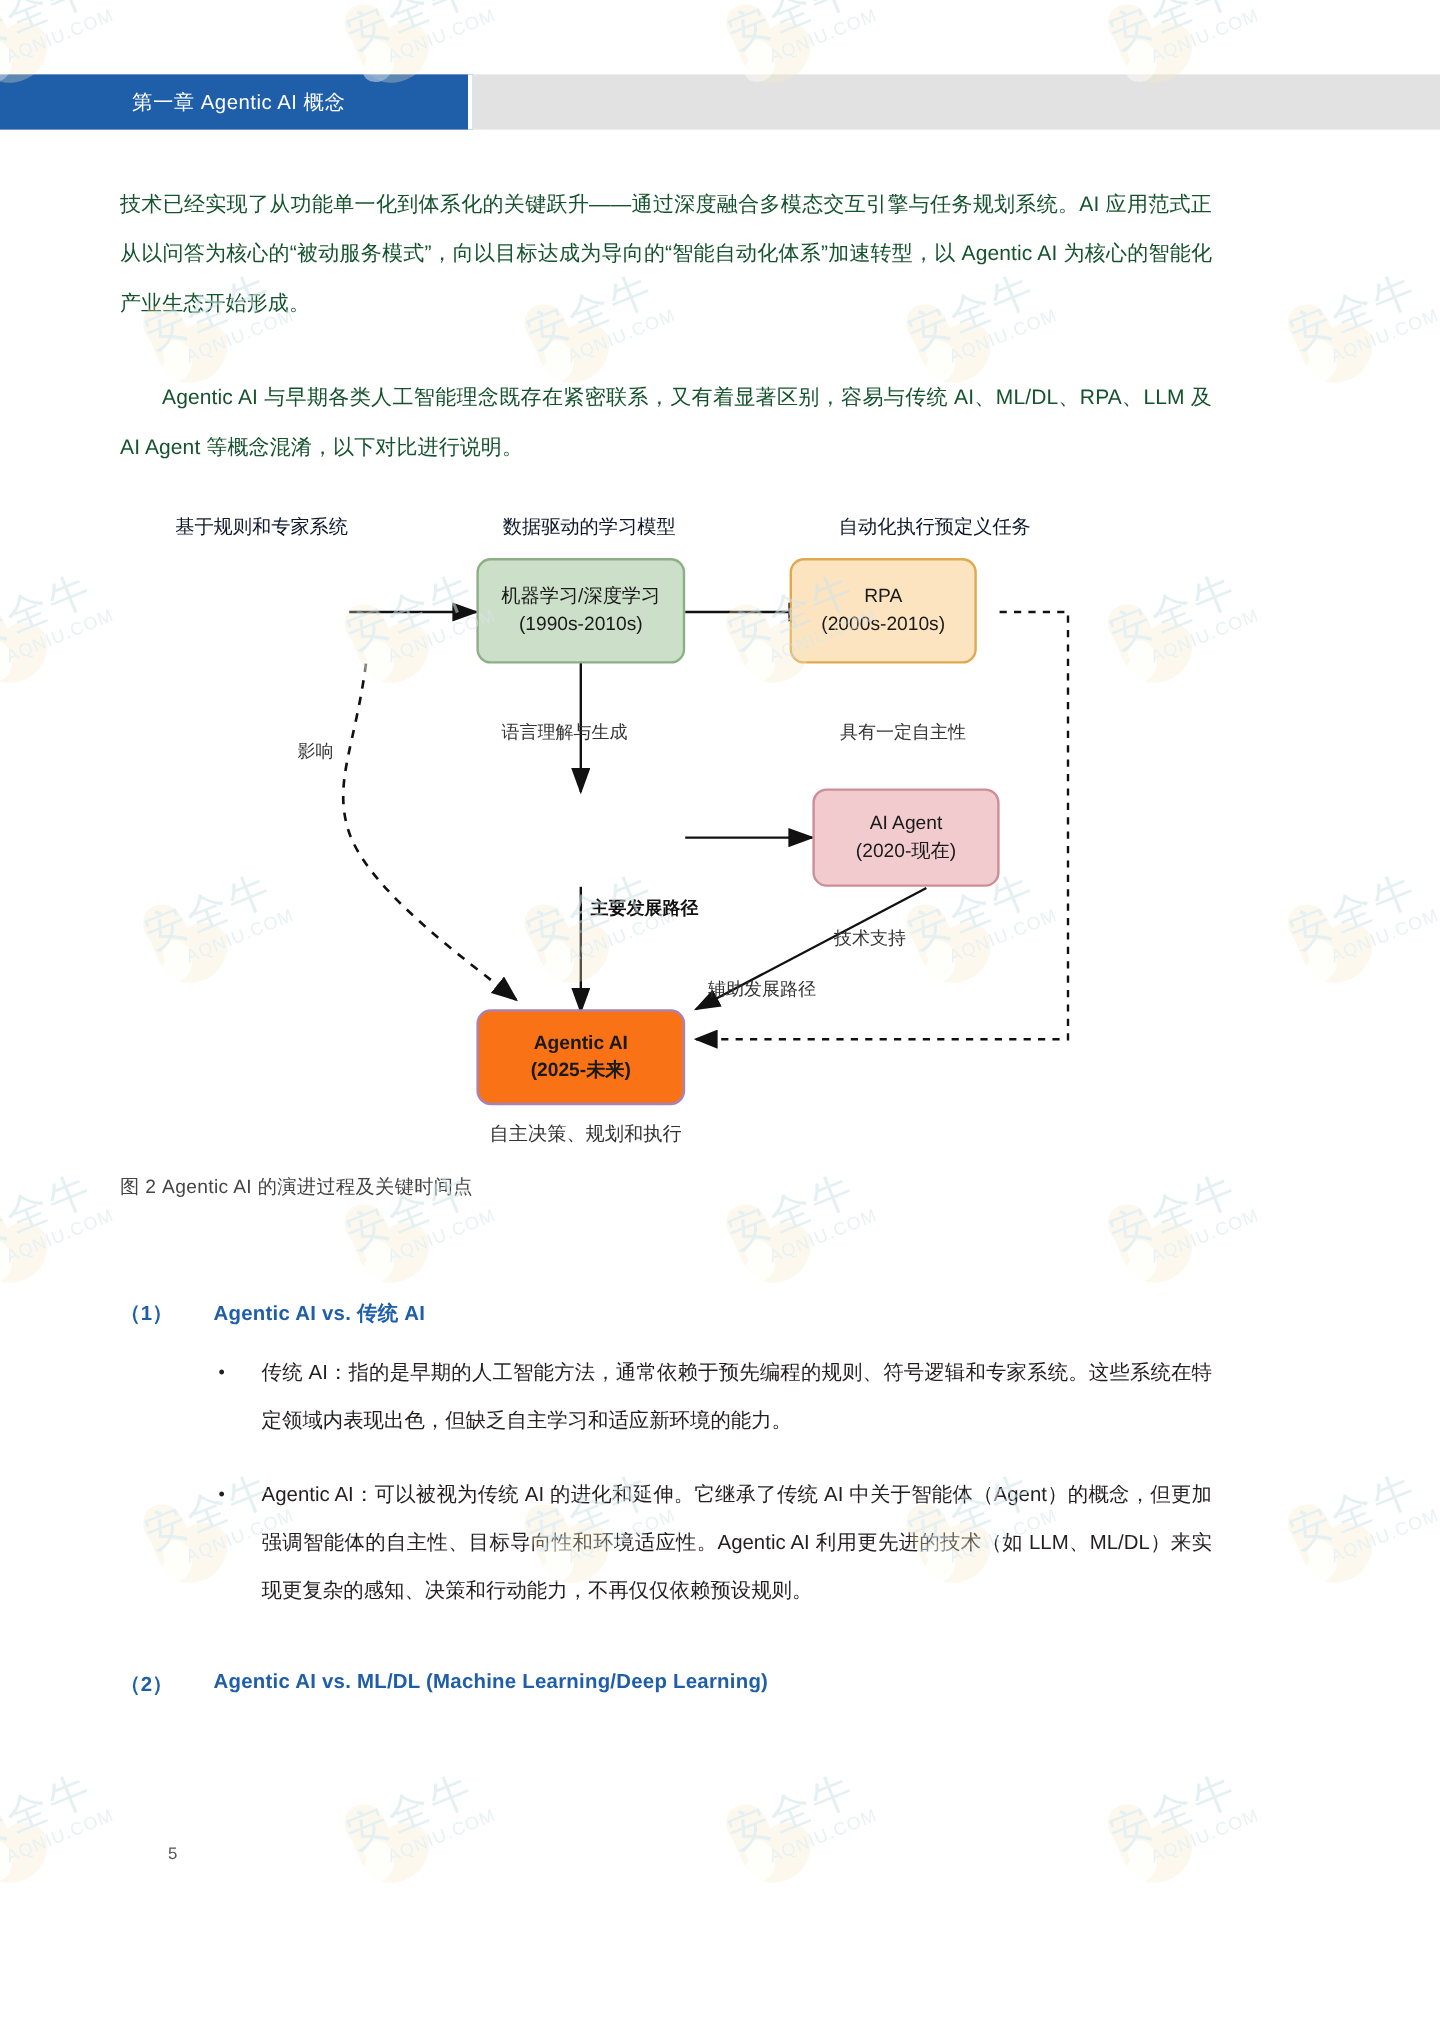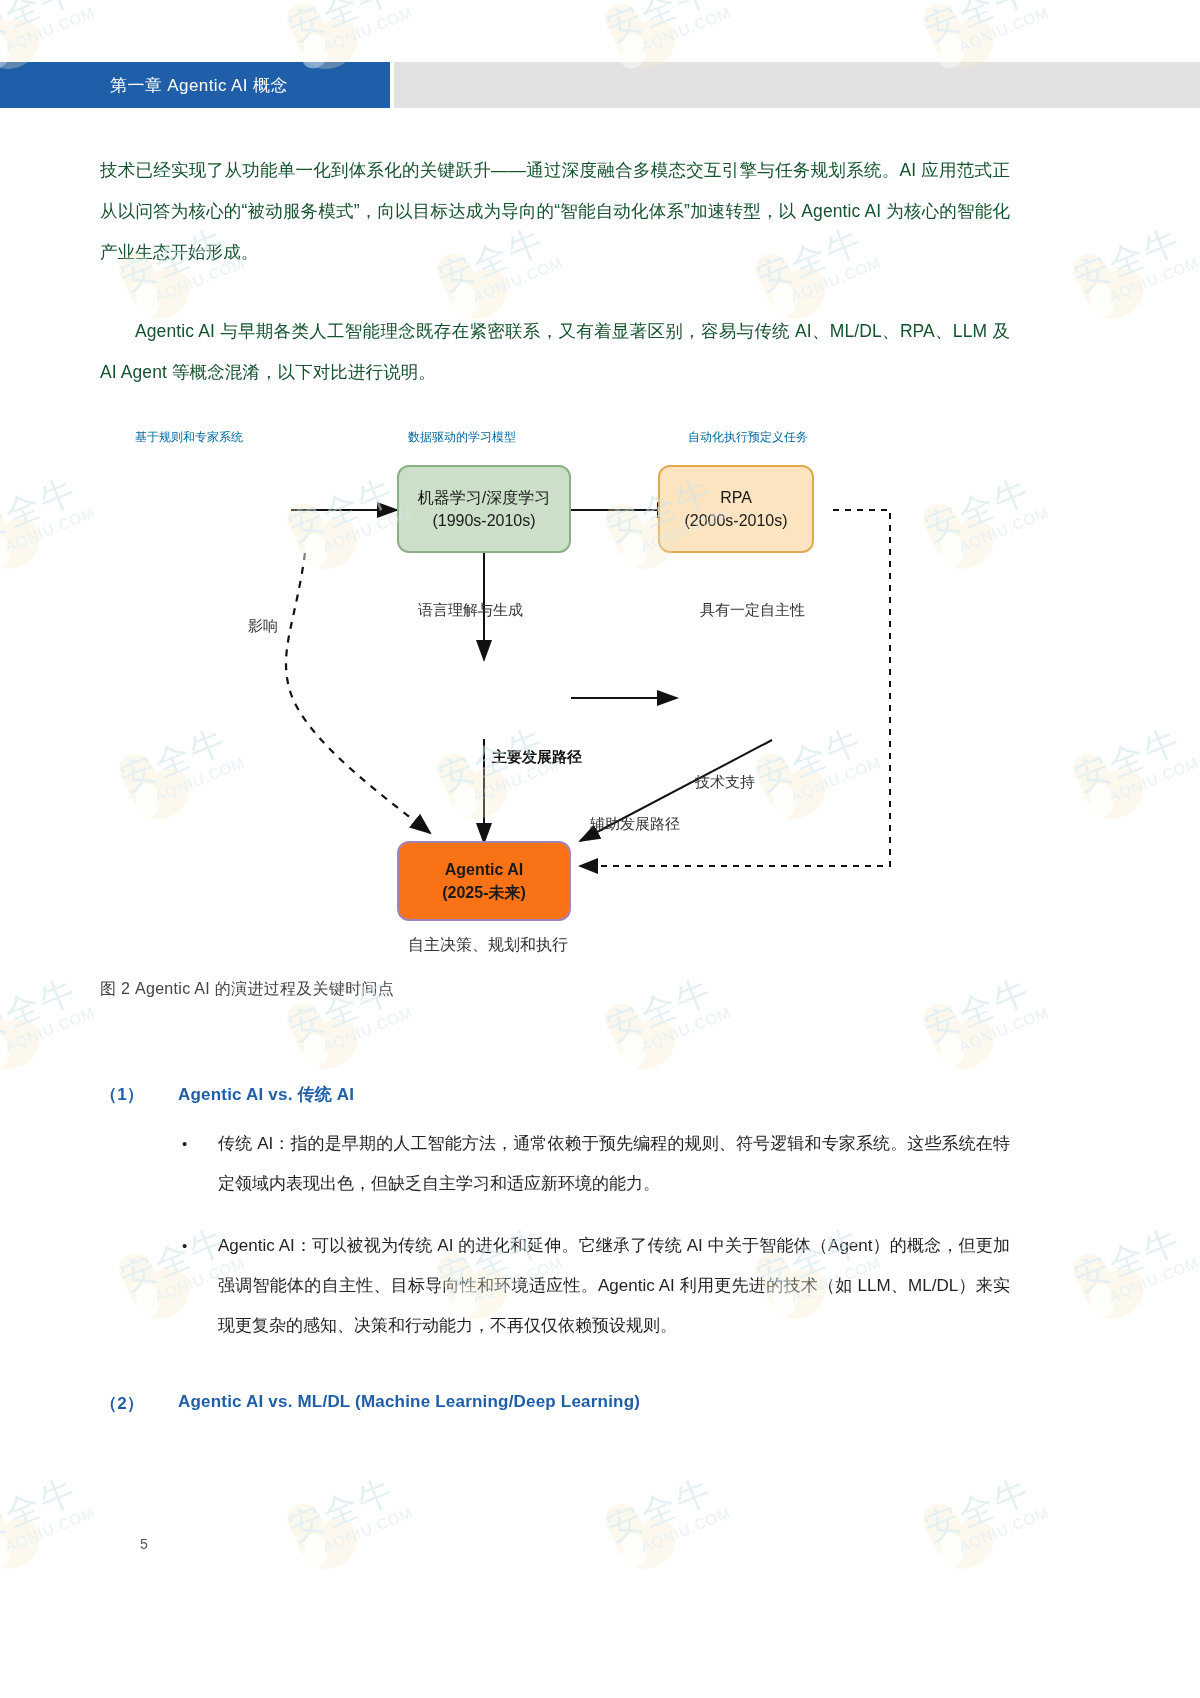--- a/index.html
+++ b/index.html
@@ -139,21 +139,21 @@
   .n-aai   { background: #f97316; border-color: #a483bd; }
   .n-aai .l1, .n-aai .l2 { font-weight: bold; }
 
   .dlabel {
     position: absolute;
     font-size: 15px;
     color: #333;
     white-space: nowrap;
     z-index: 2;
   }
-  .dlabel.top { font-size: 12px; color: #0369a1; }
+  .dlabel.top { font-size: 16px; color: #0f172a; margin-left: 11px; }
   .dlabel.bold { font-weight: bold; color: #111; }
 
   
   .sec-head {
     color: #1f5ea8;
     font-weight: bold;
     font-size: 17px;
     letter-spacing: 0.2px;
     display: flex;
   }
@@ -530,20 +530,24 @@
           <span class="l1">机器学习/深度学习</span>
           <span class="l2">(1990s-2010s)</span>
         </div>
 
         <div class="node n-rpa" style="left:558px; top:44px; width:156px; height:88px;">
           <span class="l1">RPA</span>
           <span class="l2">(2000s-2010s)</span>
         </div>
 
 
+        <div class="node n-agent" style="left:577px; top:236px; width:156px; height:82px;">
+          <span class="l1">AI Agent</span>
+          <span class="l2">(2020-现在)</span>
+        </div>
 
         <div class="node n-aai" style="left:297px; top:420px; width:174px; height:80px;">
           <span class="l1">Agentic AI</span>
           <span class="l2">(2025-未来)</span>
         </div>
 
         <div class="dlabel" style="left:148px; top:196px;">影响</div>
         <div class="dlabel" style="left:318px; top:180px;">语言理解与生成</div>
         <div class="dlabel" style="left:600px; top:180px;">具有一定自主性</div>
         <div class="dlabel bold" style="left:392px; top:327px;">主要发展路径</div>

